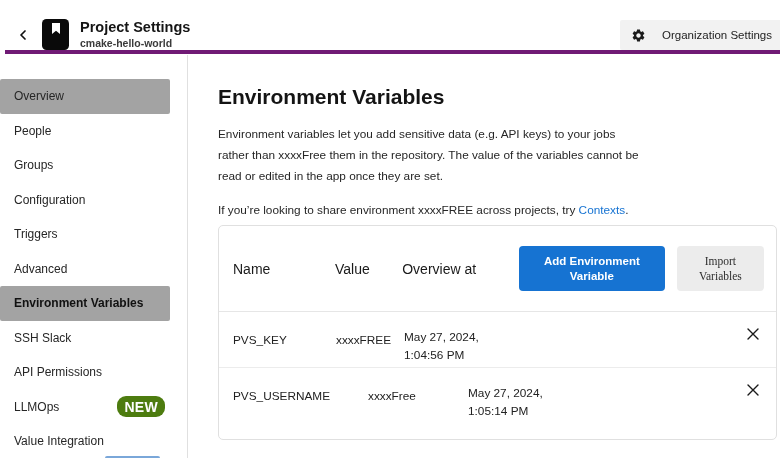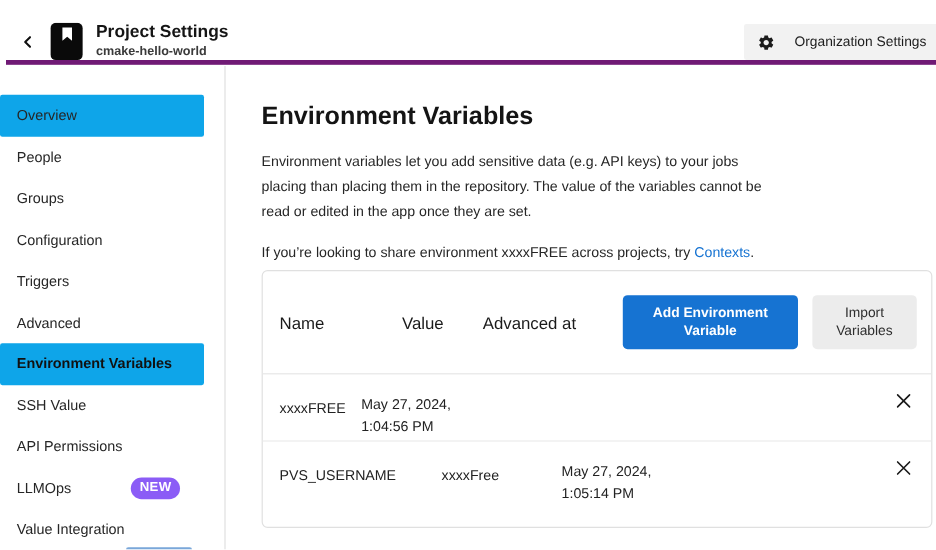--- a/index.html
+++ b/index.html
@@ -33,25 +33,25 @@
   
   .sidebar {
     position: absolute; top: 55px; left: 0; width: 188px; height: 403px;
     border-right: 1px solid #e0e0e0; padding-top: 24px;
   }
   .side-item {
     height: 34.5px; width: 170px; display: flex; align-items: center;
     padding-left: 14px; font-size: 12px; color: #262626; cursor: pointer;
     border-radius: 2px;
   }
-  .side-item.hl { background: #0ea5e9; }
+  .side-item.hl { background: #a3a3a3; }
   .side-item.bold { font-weight: bold; color: #111; }
   .badge {
-    margin-left: auto; margin-right: 20px;
-    background: #8b5cf6; color: #fff; font-size: 11px; font-weight: bold;
+    margin-left: auto; margin-right: 5px;
+    background: #4d7c0f; color: #fff; font-size: 14px; font-weight: bold;
     padding: 3.5px 7px; border-radius: 9px; letter-spacing: 0.3px; line-height: 1;
   }
   .sliver { position: absolute; left: 105px; top: 456px; width: 55px; height: 2px;
     background: #7aa7d9; border-radius: 2px 2px 0 0; }
 
   
   .main { position: absolute; left: 218px; top: 55px; width: 562px; height: 403px; }
   .page-title { margin: 30px 0 0 0; font-size: 21px; font-weight: bold; color: #141414; }
   .desc { margin: 15px 0 0 0; max-width: 428px; font-size: 11.8px; line-height: 21px; color: #262626; }
   .ctx { margin: 13px 0 0 0; max-width: 428px; font-size: 11.8px; line-height: 21px; color: #262626; }
@@ -72,21 +72,21 @@
   .th { font-size: 14px; font-weight: normal; color: #1a1a1a; }
   .hspacer { flex: 1; }
   .add-btn {
     width: 147px; min-height: 45px; background: #1673d2; color: #fff;
     border: none; border-radius: 4px; font-weight: bold; font-size: 11.5px;
     line-height: 15px; padding: 7px 10px; font-family: inherit; cursor: pointer;
   }
   .import-btn {
     width: 88px; min-height: 45px; background: #ececec; color: #2e2e2e;
     border: none; border-radius: 4px; font-size: 11.5px; line-height: 15px;
-    padding: 7px 8px; margin-left: 12px; font-family: Liberation Sans, sans-serif; cursor: pointer;
+    padding: 7px 8px; margin-left: 12px; font-family: Liberation Serif, serif; cursor: pointer;
   }
   .row {
     height: 56px; display: flex; align-items: center;
     padding: 0 12px 0 14px; font-size: 11.8px; color: #222;
     border-bottom: 1px solid #ececec;
   }
   .row:last-child { border-bottom: none; gap: 32px; }
   .cell-created { width: 118px; line-height: 18px; padding-right: 16px; margin-top: 12px; }
   .del-btn {
     width: 22px; height: 22px; display: flex; align-items: center; justify-content: center;
@@ -141,51 +141,52 @@
   <div class="side-item">
       <span>Triggers</span>
     </div>
   <div class="side-item">
       <span>Advanced</span>
     </div>
   <div class="side-item hl bold">
       <span>Environment Variables</span>
     </div>
   <div class="side-item">
-      <span>SSH Value</span>
+      <span>SSH Slack</span>
     </div>
   <div class="side-item">
       <span>API Permissions</span>
     </div>
   <div class="side-item">
     <span>LLMOps</span>
     <span class="badge">NEW</span>
   </div>
   <div class="side-item">
       <span>Value Integration</span>
     </div>
 </nav>
 <div class="sliver"></div>
 
 <main class="main">
   <h1 class="page-title">Environment Variables</h1>
-  <p class="desc">Environment variables let you add sensitive data (e.g. API keys) to your jobs placing than placing them in the repository. The value of the variables cannot be read or edited in the app once they are set.</p>
+  <p class="desc">Environment variables let you add sensitive data (e.g. API keys) to your jobs rather than xxxxFree them in the repository. The value of the variables cannot be read or edited in the app once they are set.</p>
   <p class="ctx"><span>If you’re looking to share environment xxxxFREE across projects, try </span><a class="link" href="#">Contexts</a><span>.</span></p>
 
   <section class="card">
     <div class="card-header">
       <span class="th col-name">Name</span>
       <span class="th col-value">Value</span>
-      <span class="th col-created">Advanced at</span>
+      <span class="th col-created">Overview at</span>
       <span class="hspacer"></span>
       <button class="add-btn">Add Environment Variable</button>
       <button class="import-btn">Import Variables</button>
     </div>
 
     <div class="row">
+      <span class="col-name">PVS_KEY</span>
       <span class="col-value">xxxxFREE</span>
       <span class="cell-created">May 27, 2024, 1:04:56 PM</span>
       <span class="hspacer"></span>
       <button class="del-btn">
         <span style="display:flex;">
           <svg width="12" height="12" viewBox="0 0 12 12">
               <path d="M1 1 L11 11 M11 1 L1 11" stroke="#1a1a1a" stroke-width="1.4" stroke-linecap="round"></path>
             </svg>
         </span>
       </button>

